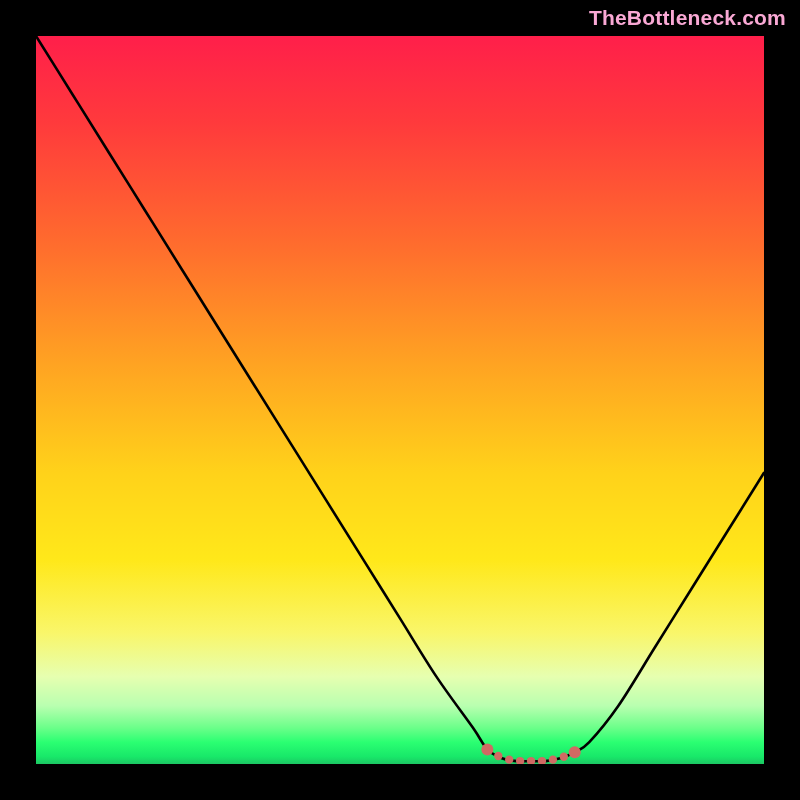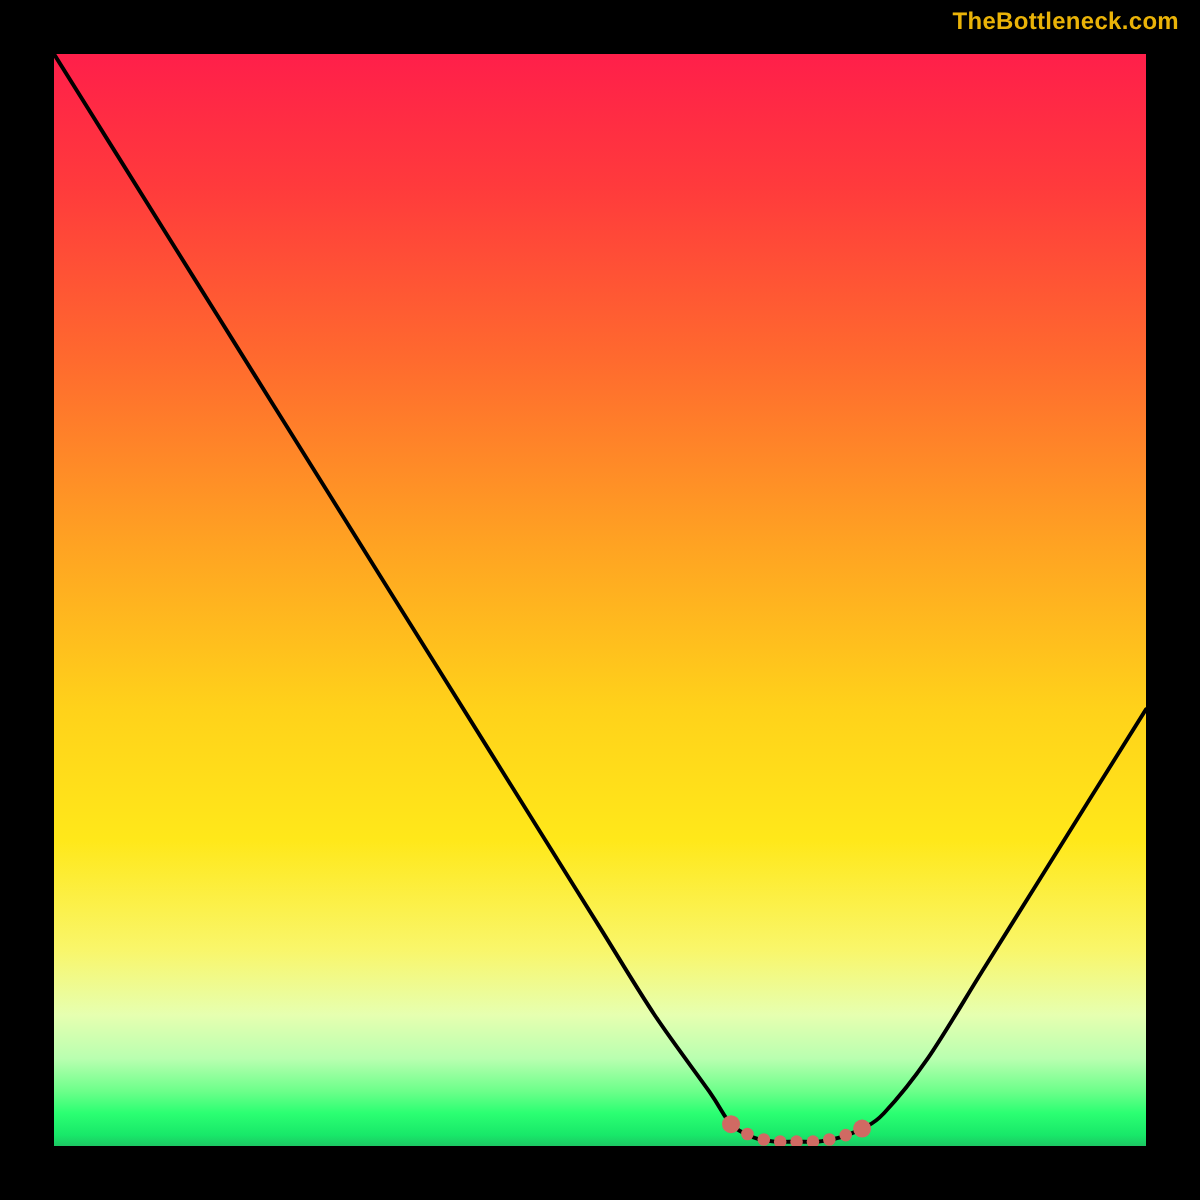--- a/index.html
+++ b/index.html
@@ -30,23 +30,23 @@
       #2bff72 97%,
       #18e869 99%,
       #1cc763 100%
     );
   }
   .watermark {
     position: absolute;
     top: 6px;
     right: 14px;
     font-family: Arial, Helvetica, sans-serif;
-    font-size: 16px;
+    font-size: 21px;
     font-weight: 600;
-    color: #eab308;
+    color: #f9a8d4;
     letter-spacing: 0.2px;
     user-select: none;
   }
   svg.curve {
     position: absolute;
     left: 0;
     top: 0;
     width: 728px;
     height: 728px;
   }

